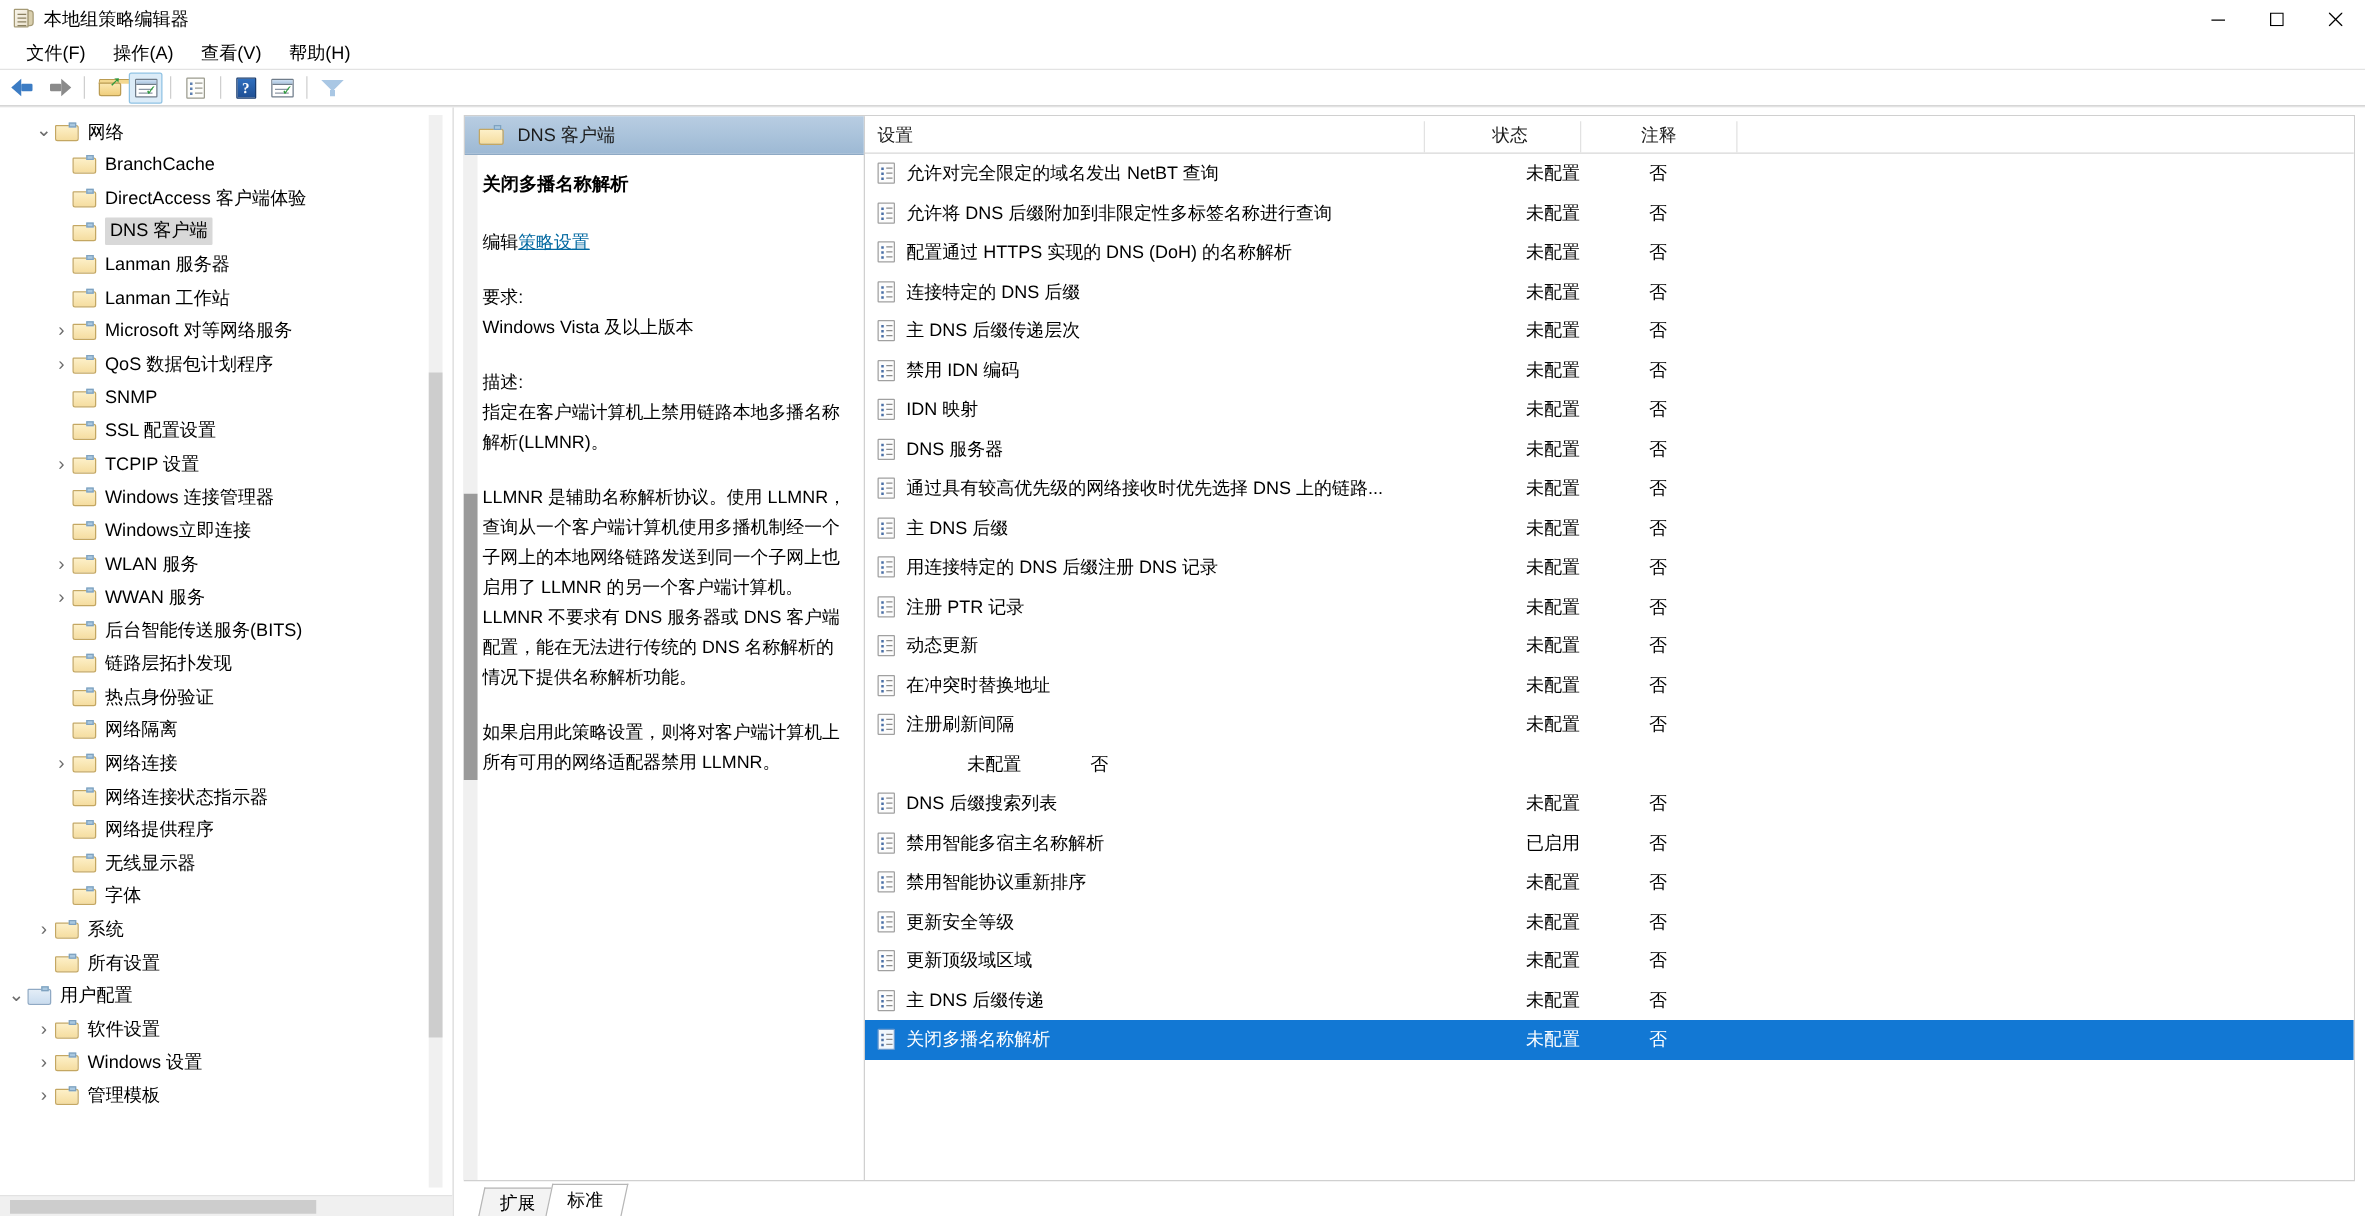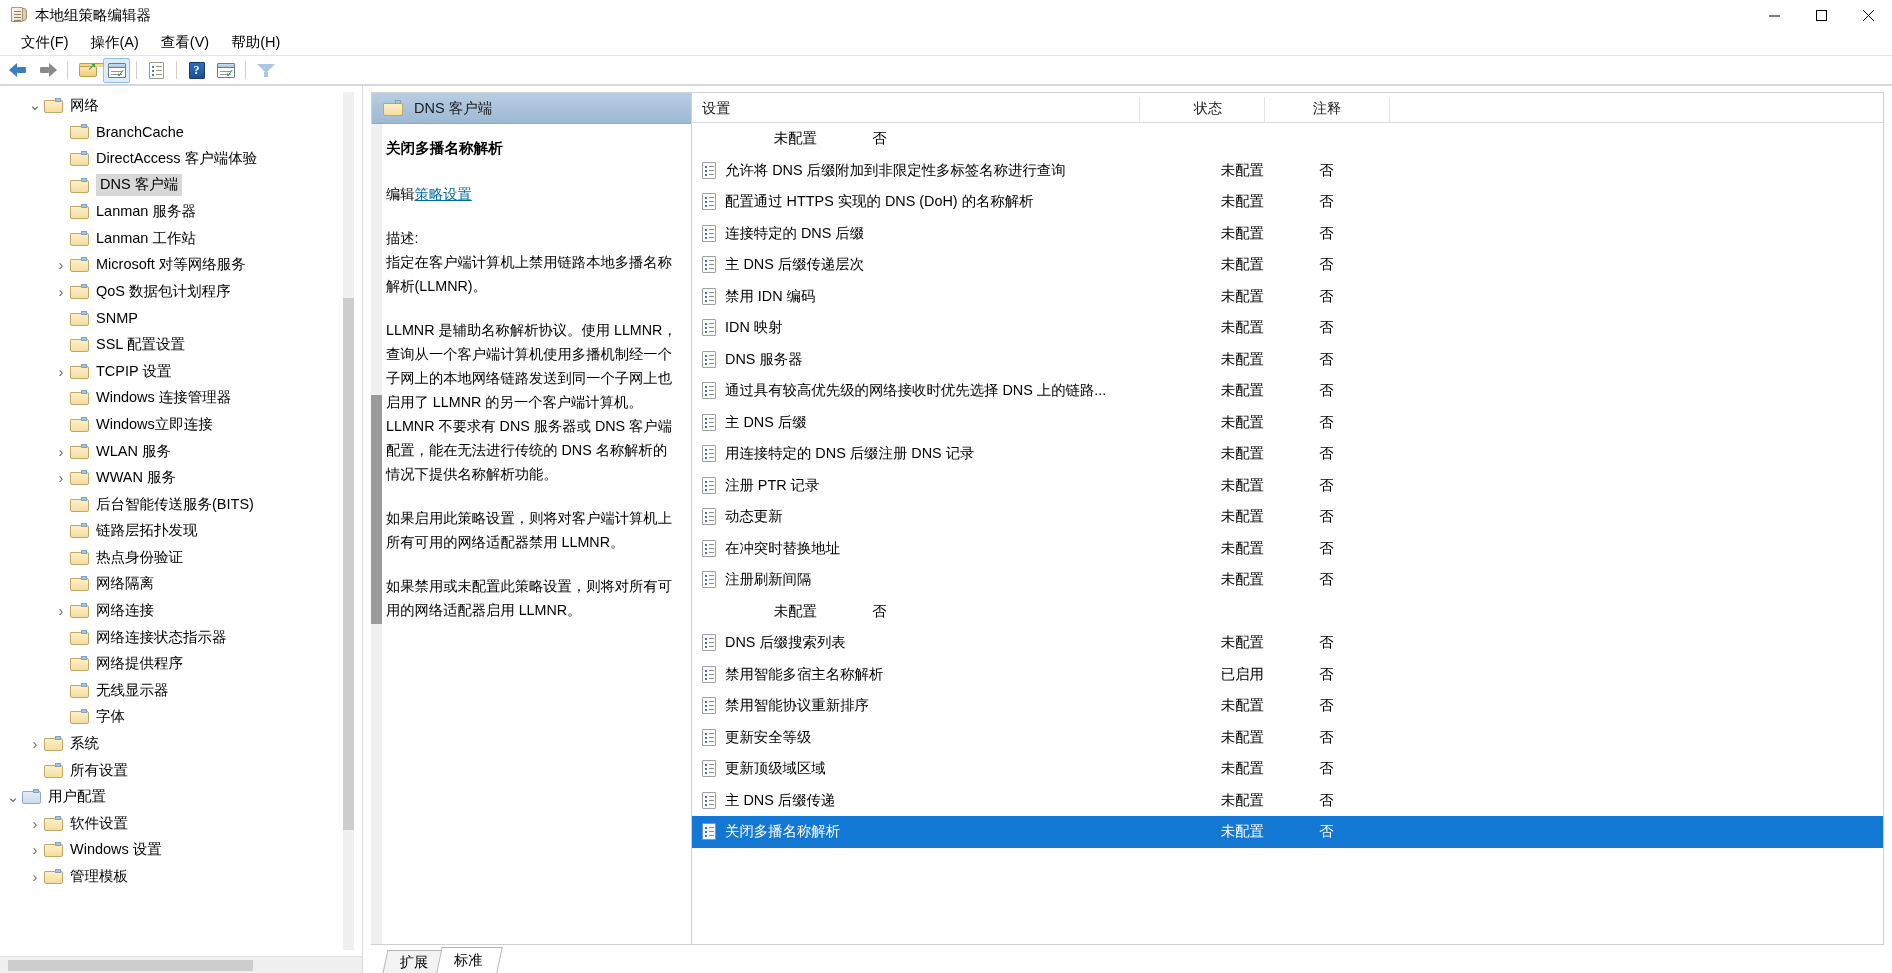--- a/index.html
+++ b/index.html
@@ -246,21 +246,21 @@
     border-radius: 1px;
   }
   .tnode.rooticon .tfolder .fb {
     background: linear-gradient(180deg,#e3edf7 0%, #c9dcef 100%);
     border-color: #8fa9c4;
   }
 
   
   .ind0 { padding-left: 4px; }
   .ind1 { padding-left: 26px; }
-  .ind2 { padding-left: 52px; }
+  .ind2 { padding-left: 40px; }
 
   .tree-scrollbar {
     position: absolute; right: 8px; top: 6px;
     width: 11px; height: calc(100% - 12px);
     background: #f0f0f0;
   }
   .tree-scrollbar .thumb {
     position: absolute; left: 0; top: 24%;
     width: 11px; height: 62%;
     background: #cdcdcd;
@@ -787,42 +787,52 @@
                 <div class="fb"></div>
                 <div class="ft"></div>
               </div>
             <div class="dtitle">DNS 客户端</div>
           </div>
           <div class="details-body">
             <div class="dpolicy-title">关闭多播名称解析</div>
             <div class="dedit">
               <span>编辑</span><a>策略设置</a>
             </div>
+            <div class="dpara">
+              <div class="dlabel">要求:</div>
+              <div>Windows Vista 及以上版本</div>
+            </div>
             <div>
               <div class="dlabel">描述:</div>
               <div class="dpara">指定在客户端计算机上禁用链路本地多播名称解析(LLMNR)。</div>
               <div class="dpara">LLMNR 是辅助名称解析协议。使用 LLMNR，查询从一个客户端计算机使用多播机制经一个子网上的本地网络链路发送到同一个子网上也启用了 LLMNR 的另一个客户端计算机。LLMNR 不要求有 DNS 服务器或 DNS 客户端配置，能在无法进行传统的 DNS 名称解析的情况下提供名称解析功能。</div>
               <div class="dpara">如果启用此策略设置，则将对客户端计算机上所有可用的网络适配器禁用 LLMNR。</div>
-              <div class="dpara">如果禁用或未配置此策略设置，则将对所有可用的网络适配器启用 LLMNR。</div>
             </div>
           </div>
           <div class="details-scroll">
             <div class="dthumb"></div>
           </div>
         </div>
 
         <div class="listpane">
           <div class="list-header">
             <div class="lh-cell lh-setting">设置</div>
             <div class="lh-cell lh-state">状态</div>
             <div class="lh-cell lh-comment">注释</div>
             <div class="lh-cell lh-rest"></div>
           </div>
           <div class="list-rows" id="list-rows">
               <div class="lrow">
+                <div class="c-name">
+                  <div class="gp-ico">
+                    <div class="dts"></div>
+                    <div class="lns2"></div>
+                  </div>
+                  <span>允许对完全限定的域名发出 NetBT 查询</span>
+                </div>
                 <div class="c-state">未配置</div>
                 <div class="c-comment">否</div>
                 <div class="c-rest"></div>
               </div>
               <div class="lrow">
                 <div class="c-name">
                   <div class="gp-ico">
                     <div class="dts"></div>
                     <div class="lns2"></div>
                   </div>

